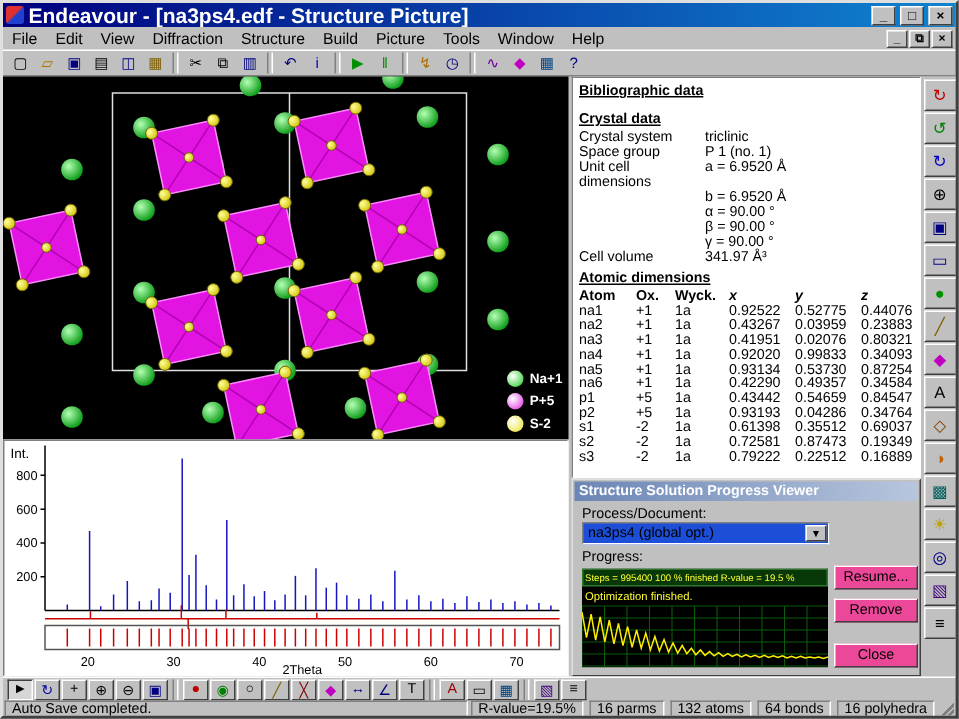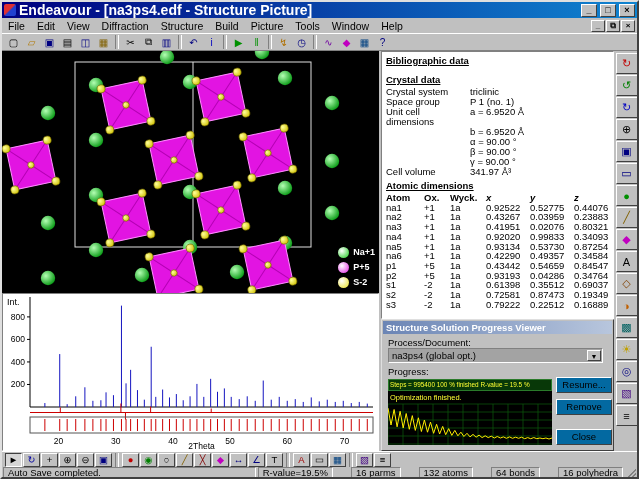--- a/index.html
+++ b/index.html
@@ -52,24 +52,24 @@
 
   
   .right-toolbar{position:absolute;left:612px;top:49px;width:25px;height:400px;display:flex;flex-direction:column;align-items:center;gap:1px;padding-top:2px;background:#c0c0c0;}
   .rt-btn{width:22px;height:21px;background:#c0c0c0;border:1px solid;border-color:#fff #404040 #404040 #fff;display:flex;align-items:center;justify-content:center;font-size:11px;flex:none;}
 
   
   .progress-panel{position:absolute;left:379px;top:317px;width:233px;height:132px;background:#c0c0c0;border:1px solid;border-color:#dfdfdf #404040 #404040 #dfdfdf;font-size:9.5px;}
   .pv-title{position:absolute;left:1px;top:1px;right:1px;height:13px;background:linear-gradient(90deg,#6b85b5,#b8c6dd);color:#fff;font-weight:bold;font-size:9.5px;line-height:13px;padding:0 3px;white-space:nowrap;overflow:hidden;}
   .pv-label{position:absolute;left:6px;top:17px;}
   .pv-progress-label{position:absolute;left:6px;top:46px;}
-  .combo{position:absolute;left:6px;top:28px;width:215px;height:15px;background:#a3a3a3;border:1px solid;border-color:#808080 #fff #fff #808080;line-height:13px;padding-left:3px;white-space:nowrap;}
+  .combo{position:absolute;left:6px;top:28px;width:165px;height:15px;background:#1d4ed8;border:1px solid;border-color:#808080 #fff #fff #808080;line-height:13px;padding-left:3px;white-space:nowrap;}
   .combo-btn{position:absolute;right:1px;top:1px;bottom:1px;width:14px;background:#c0c0c0;border:1px solid;border-color:#fff #404040 #404040 #fff;text-align:center;font-size:7px;line-height:11px;}
   .pv-plot{position:absolute;left:6px;top:59px;}
-  .pv-btn{position:absolute;left:174px;width:56px;height:16px;background:#0369a1;border:1px solid;border-color:#fff #404040 #404040 #fff;text-align:center;font-size:9.5px;line-height:14px;}
+  .pv-btn{position:absolute;left:174px;width:56px;height:16px;background:#ec4899;border:1px solid;border-color:#fff #404040 #404040 #fff;text-align:center;font-size:9.5px;line-height:14px;}
   .pv-resume{top:57px;} .pv-remove{top:79px;} .pv-close{top:109px;}
 
   
   .bottom-toolbar{position:absolute;left:0;top:449px;right:0;height:16px;display:flex;align-items:center;gap:1px;padding-left:3px;border-top:1px solid #fff;background:#c0c0c0;}
   .bt-btn{width:17px;height:14px;background:#c0c0c0;border:1px solid;border-color:#fff #404040 #404040 #fff;display:flex;align-items:center;justify-content:center;font-size:9.5px;flex:none;}
   .bt-btn.pressed{border-color:#404040 #fff #fff #404040;background:#d6d6d6;}
 
   
   .statusbar{position:absolute;left:0;top:465px;right:0;height:12px;display:flex;gap:2px;font-size:9.5px;padding:0 1px;background:#c0c0c0;align-items:stretch;}
   .sb-cell{border:1px solid;border-color:#808080 #fff #fff #808080;padding:0 4px;white-space:nowrap;line-height:10px;}
@@ -745,21 +745,21 @@
       <div class="bt-btn">
         <span style="color: rgb(64, 0, 128);">▧</span>
       </div>
       <div class="bt-btn">
         <span style="color: rgb(0, 0, 0);">≡</span>
       </div>
     </div>
 
   <div class="statusbar">
     <div class="sb-cell sb-msg">Auto Save completed.</div>
-    <div style="display:flex;gap:18px;">
+    <div style="display:flex;gap:4px;">
         <div class="sb-cell">R-value=19.5%</div>
         <div class="sb-cell">16 parms</div>
         <div class="sb-cell">132 atoms</div>
         <div class="sb-cell">64 bonds</div>
         <div class="sb-cell">16 polyhedra</div>
       </div>
     <div class="grip"></div>
   </div>
 
 </div>

